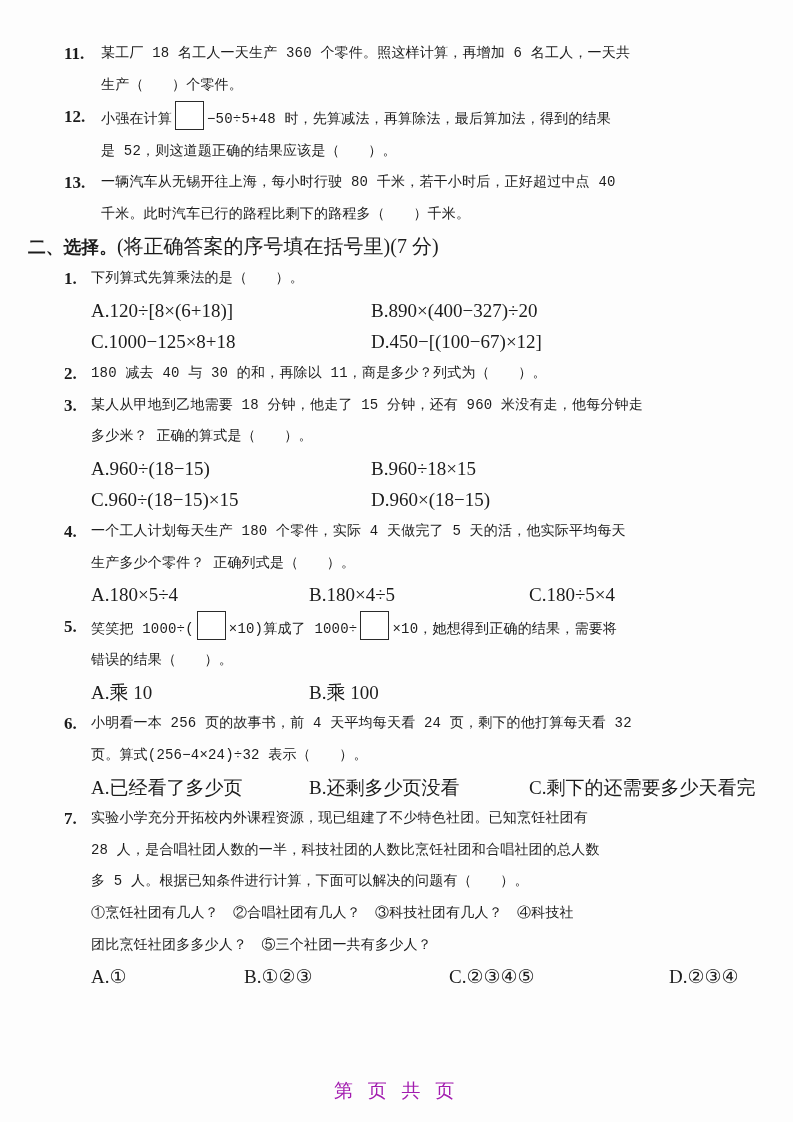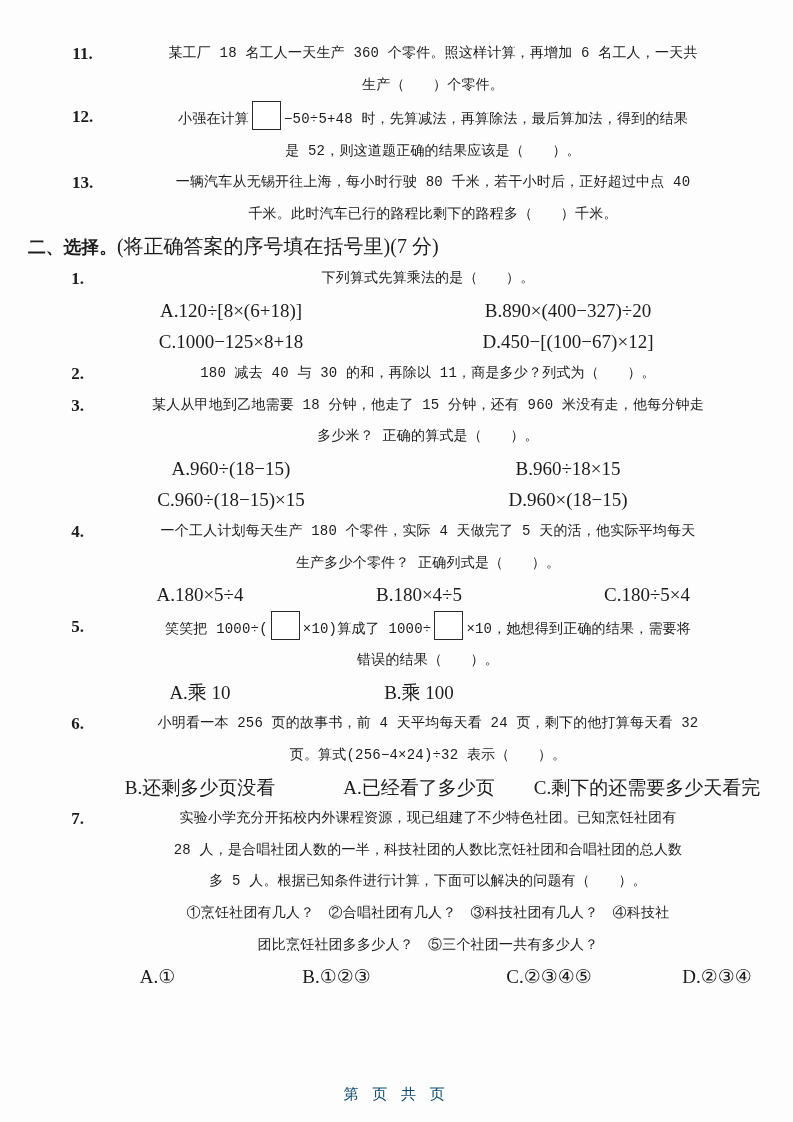--- a/index.html
+++ b/index.html
@@ -9,21 +9,21 @@
     margin:0 auto;
     background:#fdfdfd;
     font-family:"Liberation Serif","DejaVu Serif",serif;
     color:#1c1c1c;
     overflow:hidden;
   }
   .content{
     position:absolute;
     top:38px;left:64px;right:28px;
   }
-  .question{display:flex;align-items:flex-start;text-align:center;}
+  .question{display:flex;align-items:flex-start;}
   .qnum{
     flex-shrink:0;
     font-weight:bold;
     font-size:17px;
     line-height:31.6px;
   }
   .qnum.w1{width:37px;}   
   .qnum.w2{width:27px;}   
   .qbody{flex:1;min-width:0;}
   .line{
@@ -55,23 +55,23 @@
     font-size:17.8px;
     line-height:31.6px;
     white-space:nowrap;
   }
   .sec-title{font-weight:bold;}
   .sec-subtitle{font-size:20px;}
   .footer{
     position:absolute;
     left:0;right:0;bottom:18px;
     text-align:center;
-    font-size:15px;
+    font-size:19px;
     letter-spacing:5px;
-    color:#0c4a6e;
+    color:#a21caf;
   }
 </style>
 </head>
 <body>
 
 <div class="page">
   <div class="content">
 
     <div id="fill-in-section">
         <div class="question">
@@ -155,22 +155,22 @@
               <div class="opt">B.乘 100</div>
             </div>
           </div>
         </div>
         <div class="question">
           <div class="qnum w2">6.</div>
           <div class="qbody">
             <div class="line">小明看一本 256 页的故事书，前 4 天平均每天看 24 页，剩下的他打算每天看 32</div>
             <div class="line">页。算式(256−4×24)÷32 表示（　　）。</div>
             <div class="opts cols3">
+              <div class="opt">A.已经看了多少页</div>
               <div class="opt">B.还剩多少页没看</div>
-              <div class="opt">A.已经看了多少页</div>
               <div class="opt">C.剩下的还需要多少天看完</div>
             </div>
           </div>
         </div>
         <div class="question">
           <div class="qnum w2">7.</div>
           <div class="qbody">
             <div class="line">实验小学充分开拓校内外课程资源，现已组建了不少特色社团。已知烹饪社团有</div>
             <div class="line">28 人，是合唱社团人数的一半，科技社团的人数比烹饪社团和合唱社团的总人数</div>
             <div class="line">多 5 人。根据已知条件进行计算，下面可以解决的问题有（　　）。</div>

